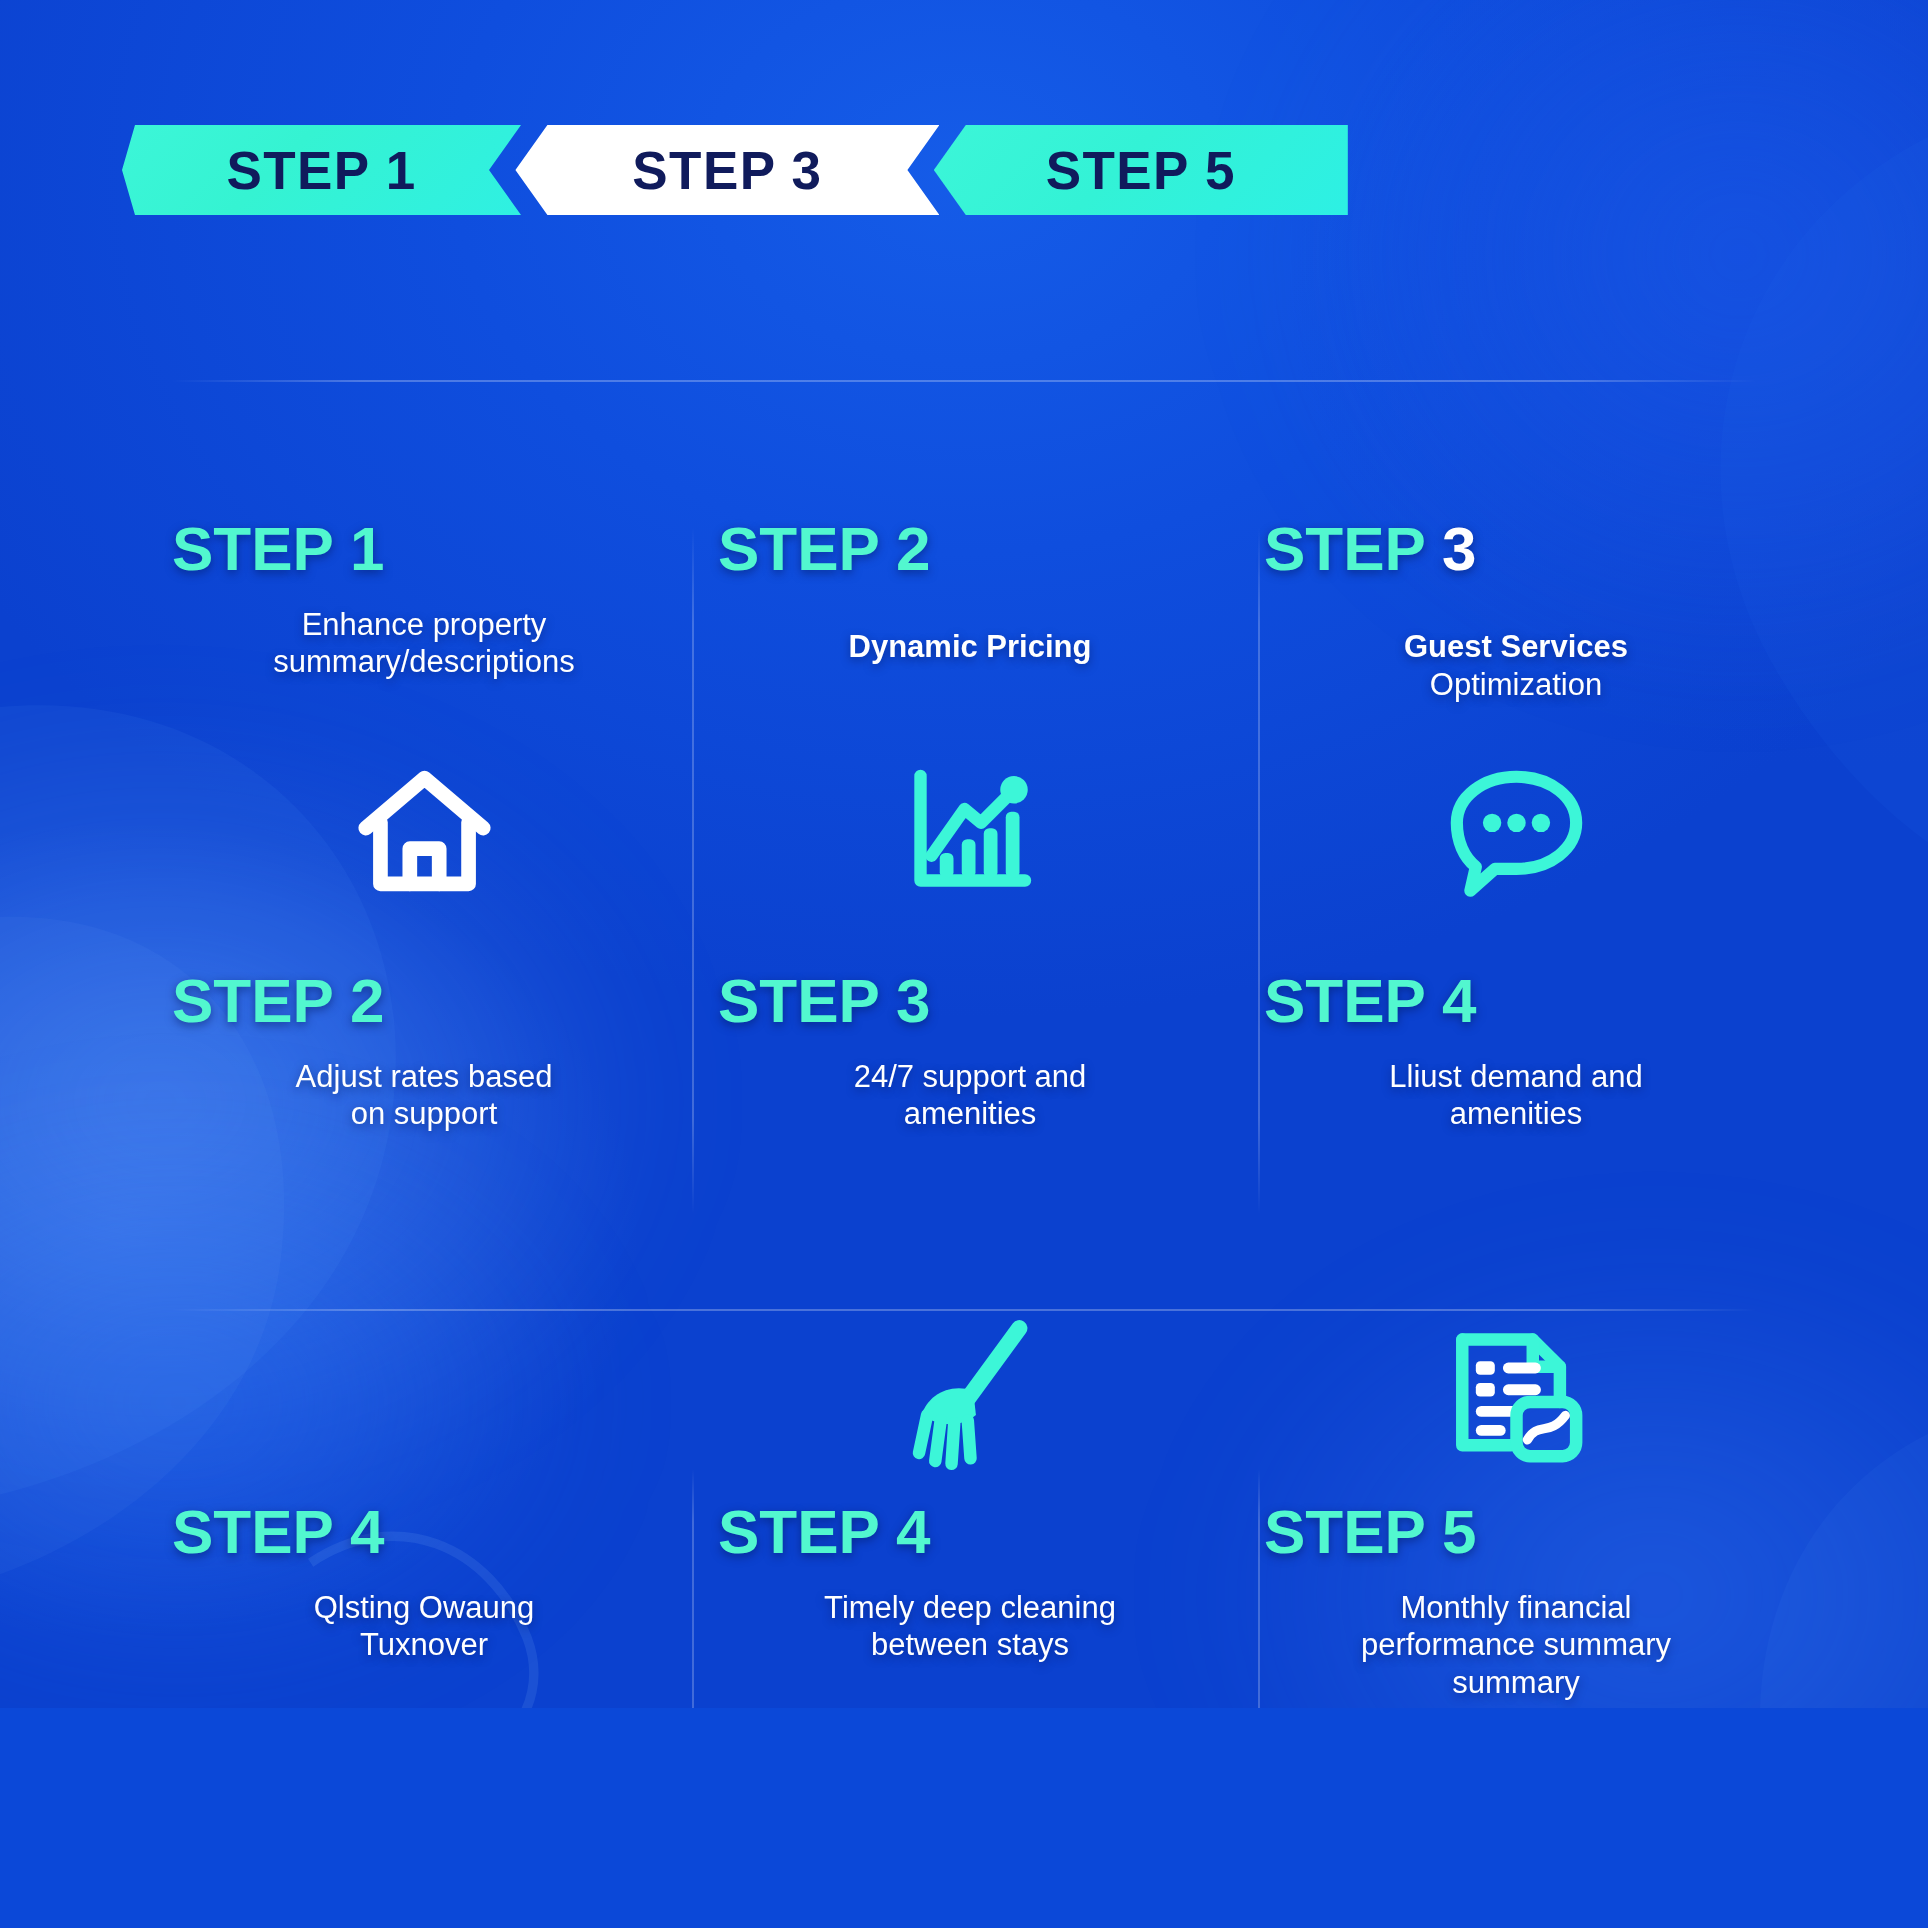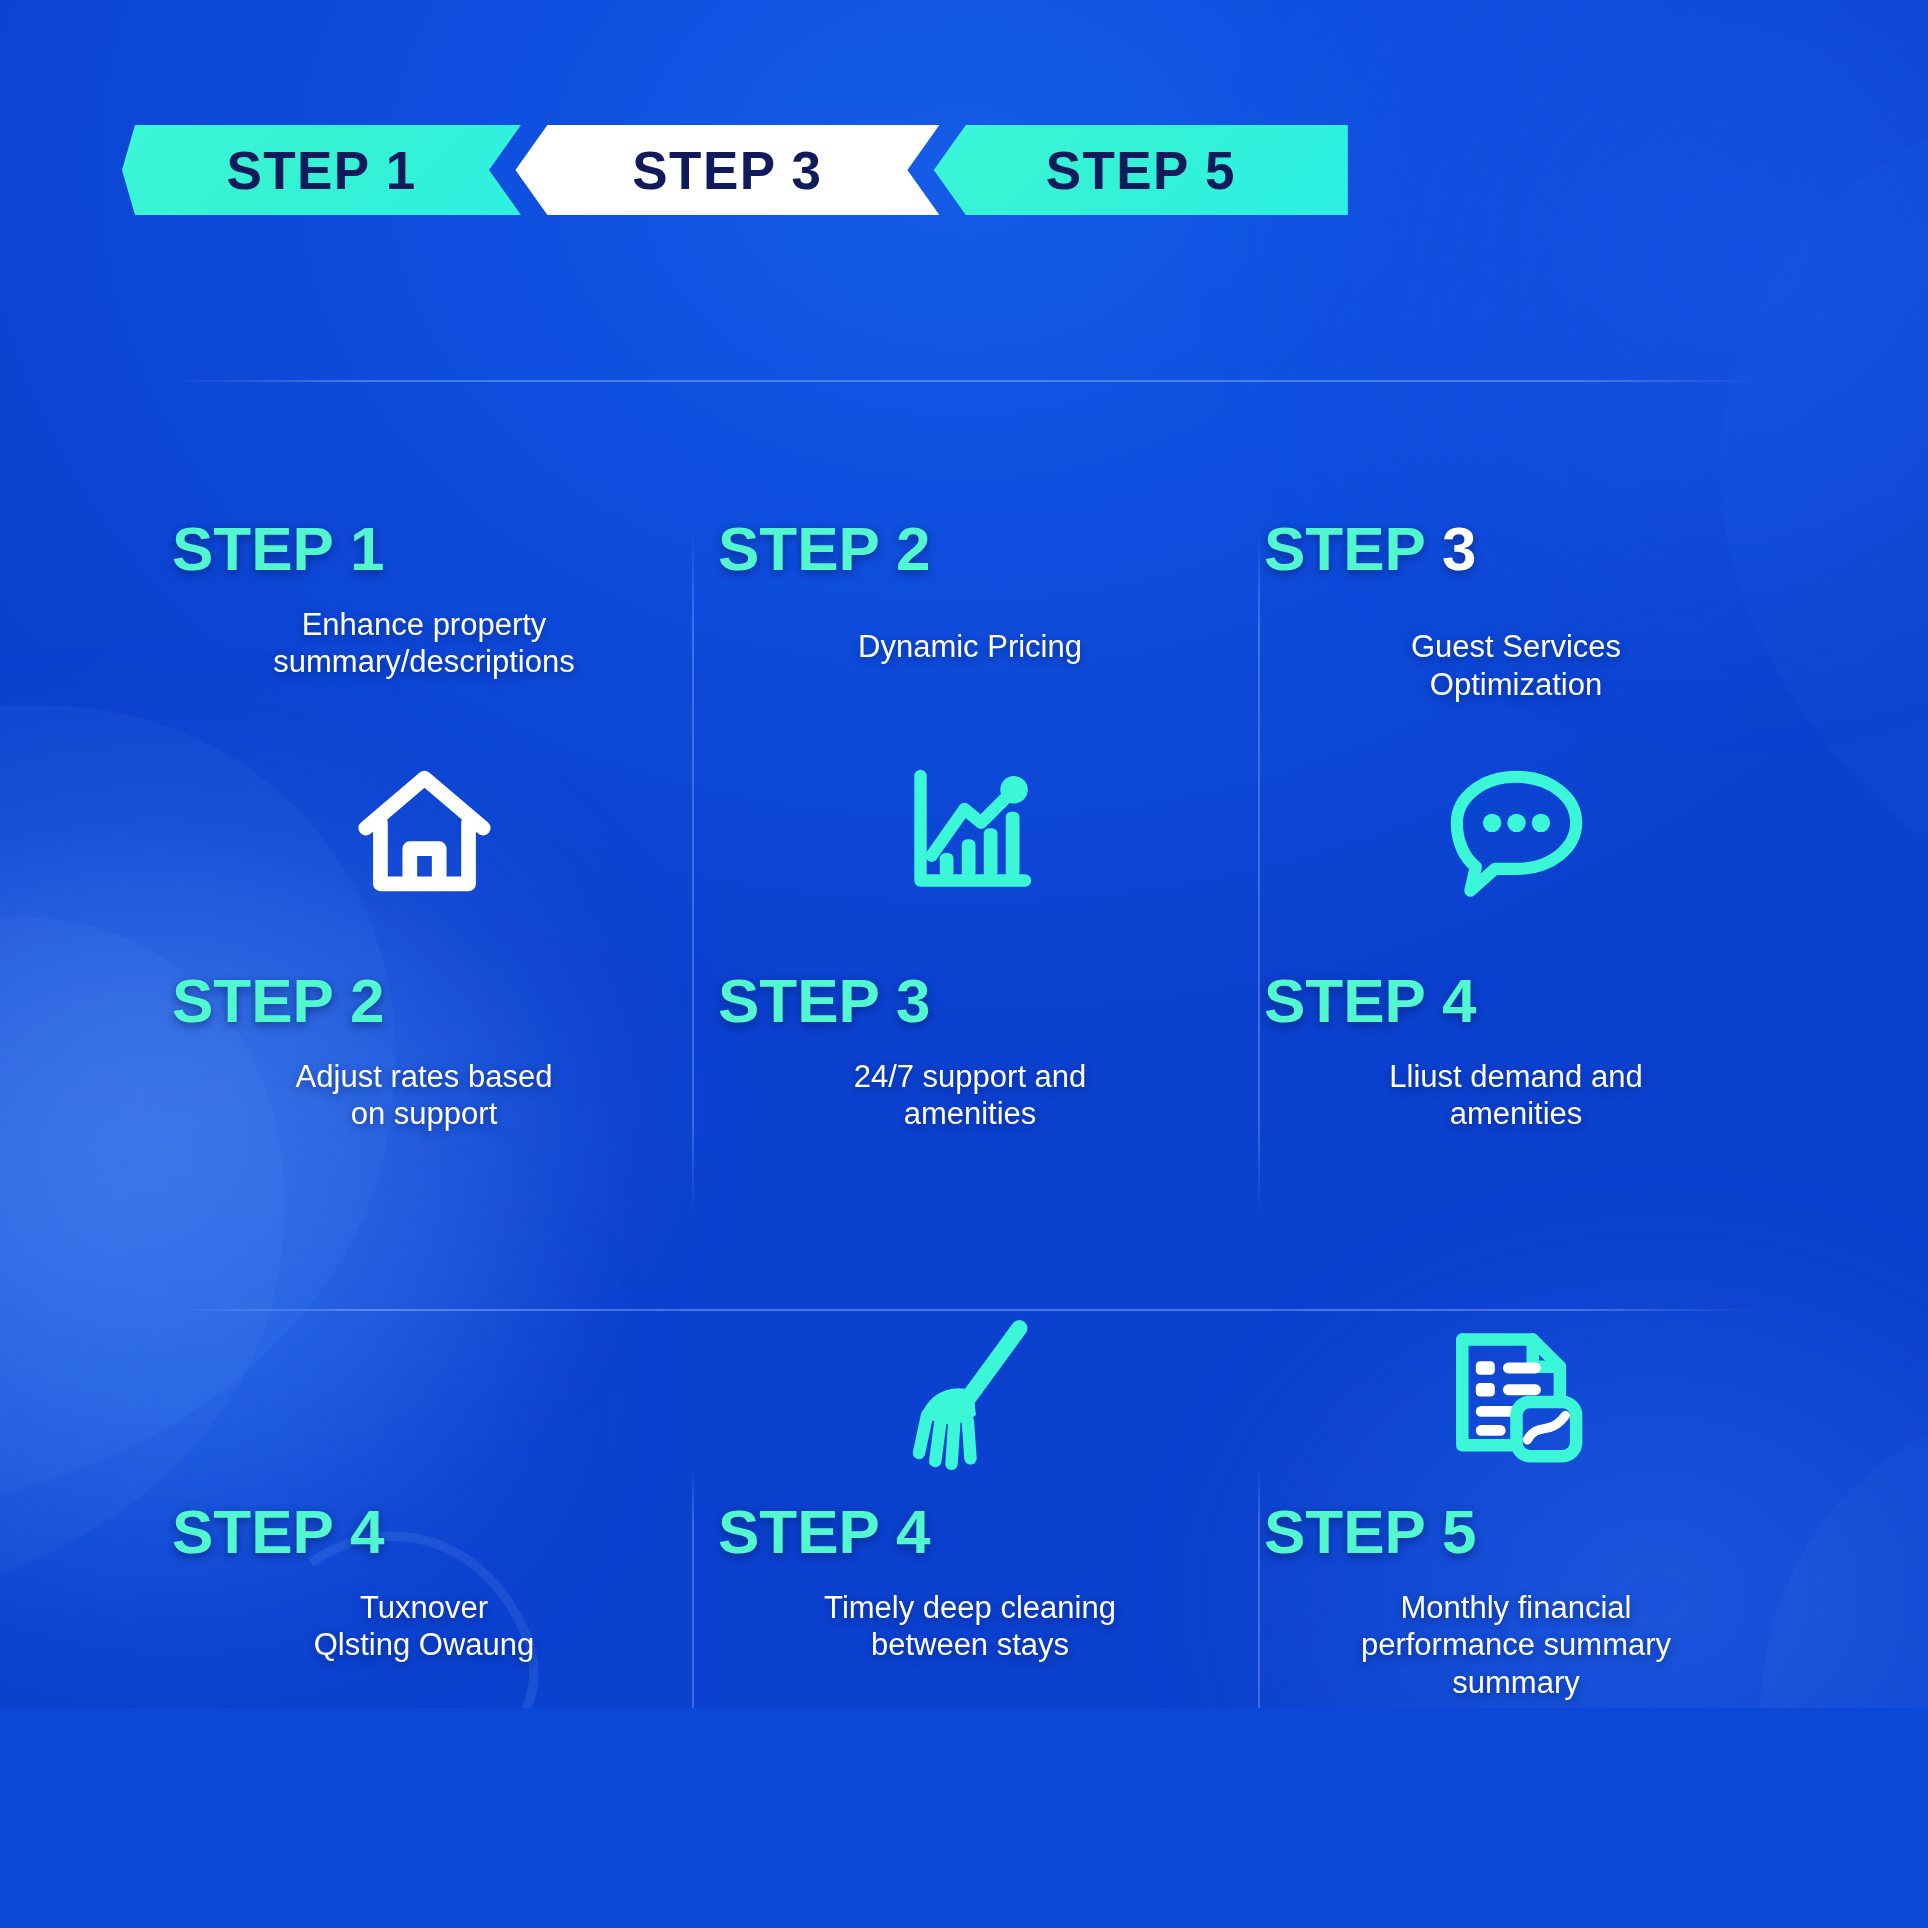--- a/index.html
+++ b/index.html
@@ -69,21 +69,21 @@
   .step{
     font-size:62px;font-weight:bold;line-height:1.05;margin:0 0 24.5px 0;
     color:#52f7cf;
     text-shadow:0 2.8px 9.4px rgba(4,22,90,.55);
   }
   .step .num-white{color:#ffffff;}
   .desc{
     font-size:31px;line-height:1.22;color:#ffffff;margin:0;
     text-shadow:0 2.8px 8.5px rgba(4,22,90,.5);
   }
-  .desc .b{font-weight:normal;margin-top:47px;}
+  .desc .b{font-weight:bold;margin-top:47px;}
   .ctr{text-align:center;}
 
   .icon-wrap{display:flex;justify-content:center;align-items:center;}
 
   
   .r-top{position:absolute;left:151px;top:516px;width:1638px;}
   .r-mid{position:absolute;left:151px;top:968px;width:1638px;}
   .r-bot{position:absolute;left:151px;top:1499px;width:1638px;}
   .r-icons-1{position:absolute;left:151px;top:765px;width:1638px;}
   .r-icons-2{position:absolute;left:151px;top:1316px;width:1638px;}
@@ -269,22 +269,22 @@
   </div>
 
   <div class="r-bot">
     <div class="row">
 
       <div class="cell ctr">
         <div class="step" style="text-align:left;">
           <span>STEP 4</span>
         </div>
         <div class="desc">
+          <div>Qlsting Owaung</div>
           <div>Tuxnover</div>
-          <div>Qlsting Owaung</div>
         </div>
       </div>
 
       <div class="cell ctr">
         <div class="step" style="text-align:left;">
           <span>STEP 4</span>
         </div>
         <div class="desc">
           <div>Timely deep cleaning</div>
           <div>between stays</div>

